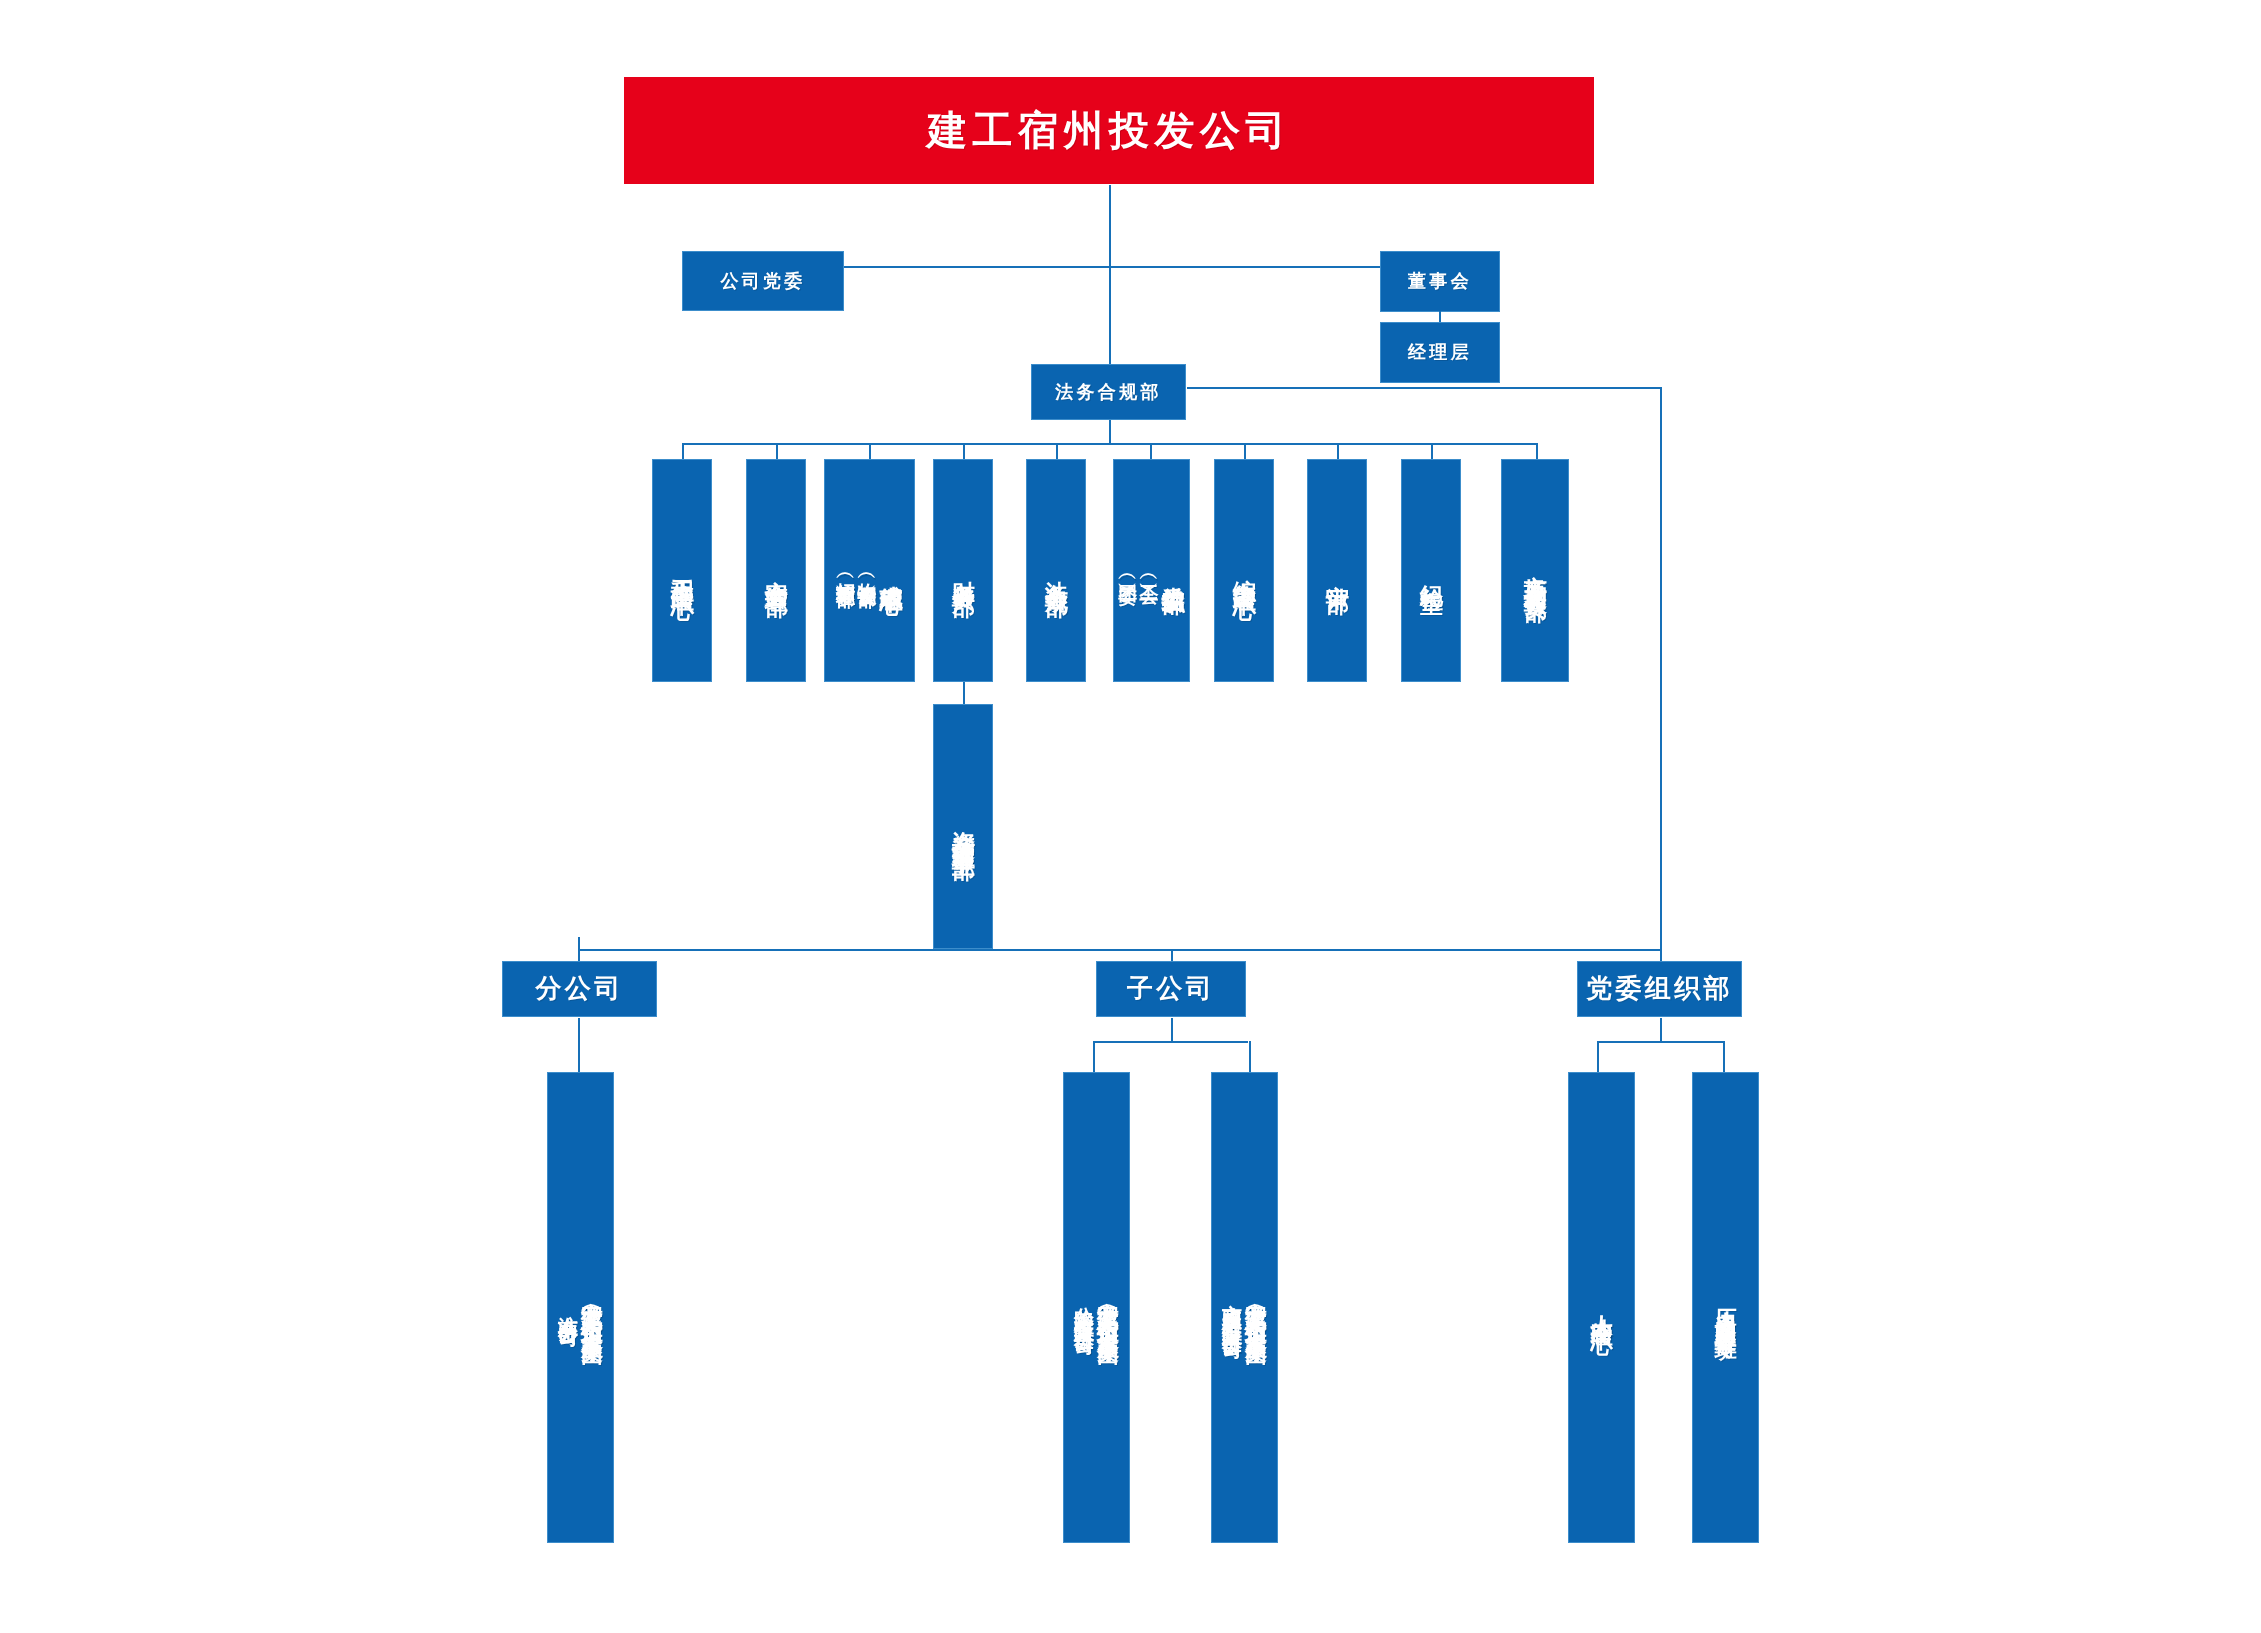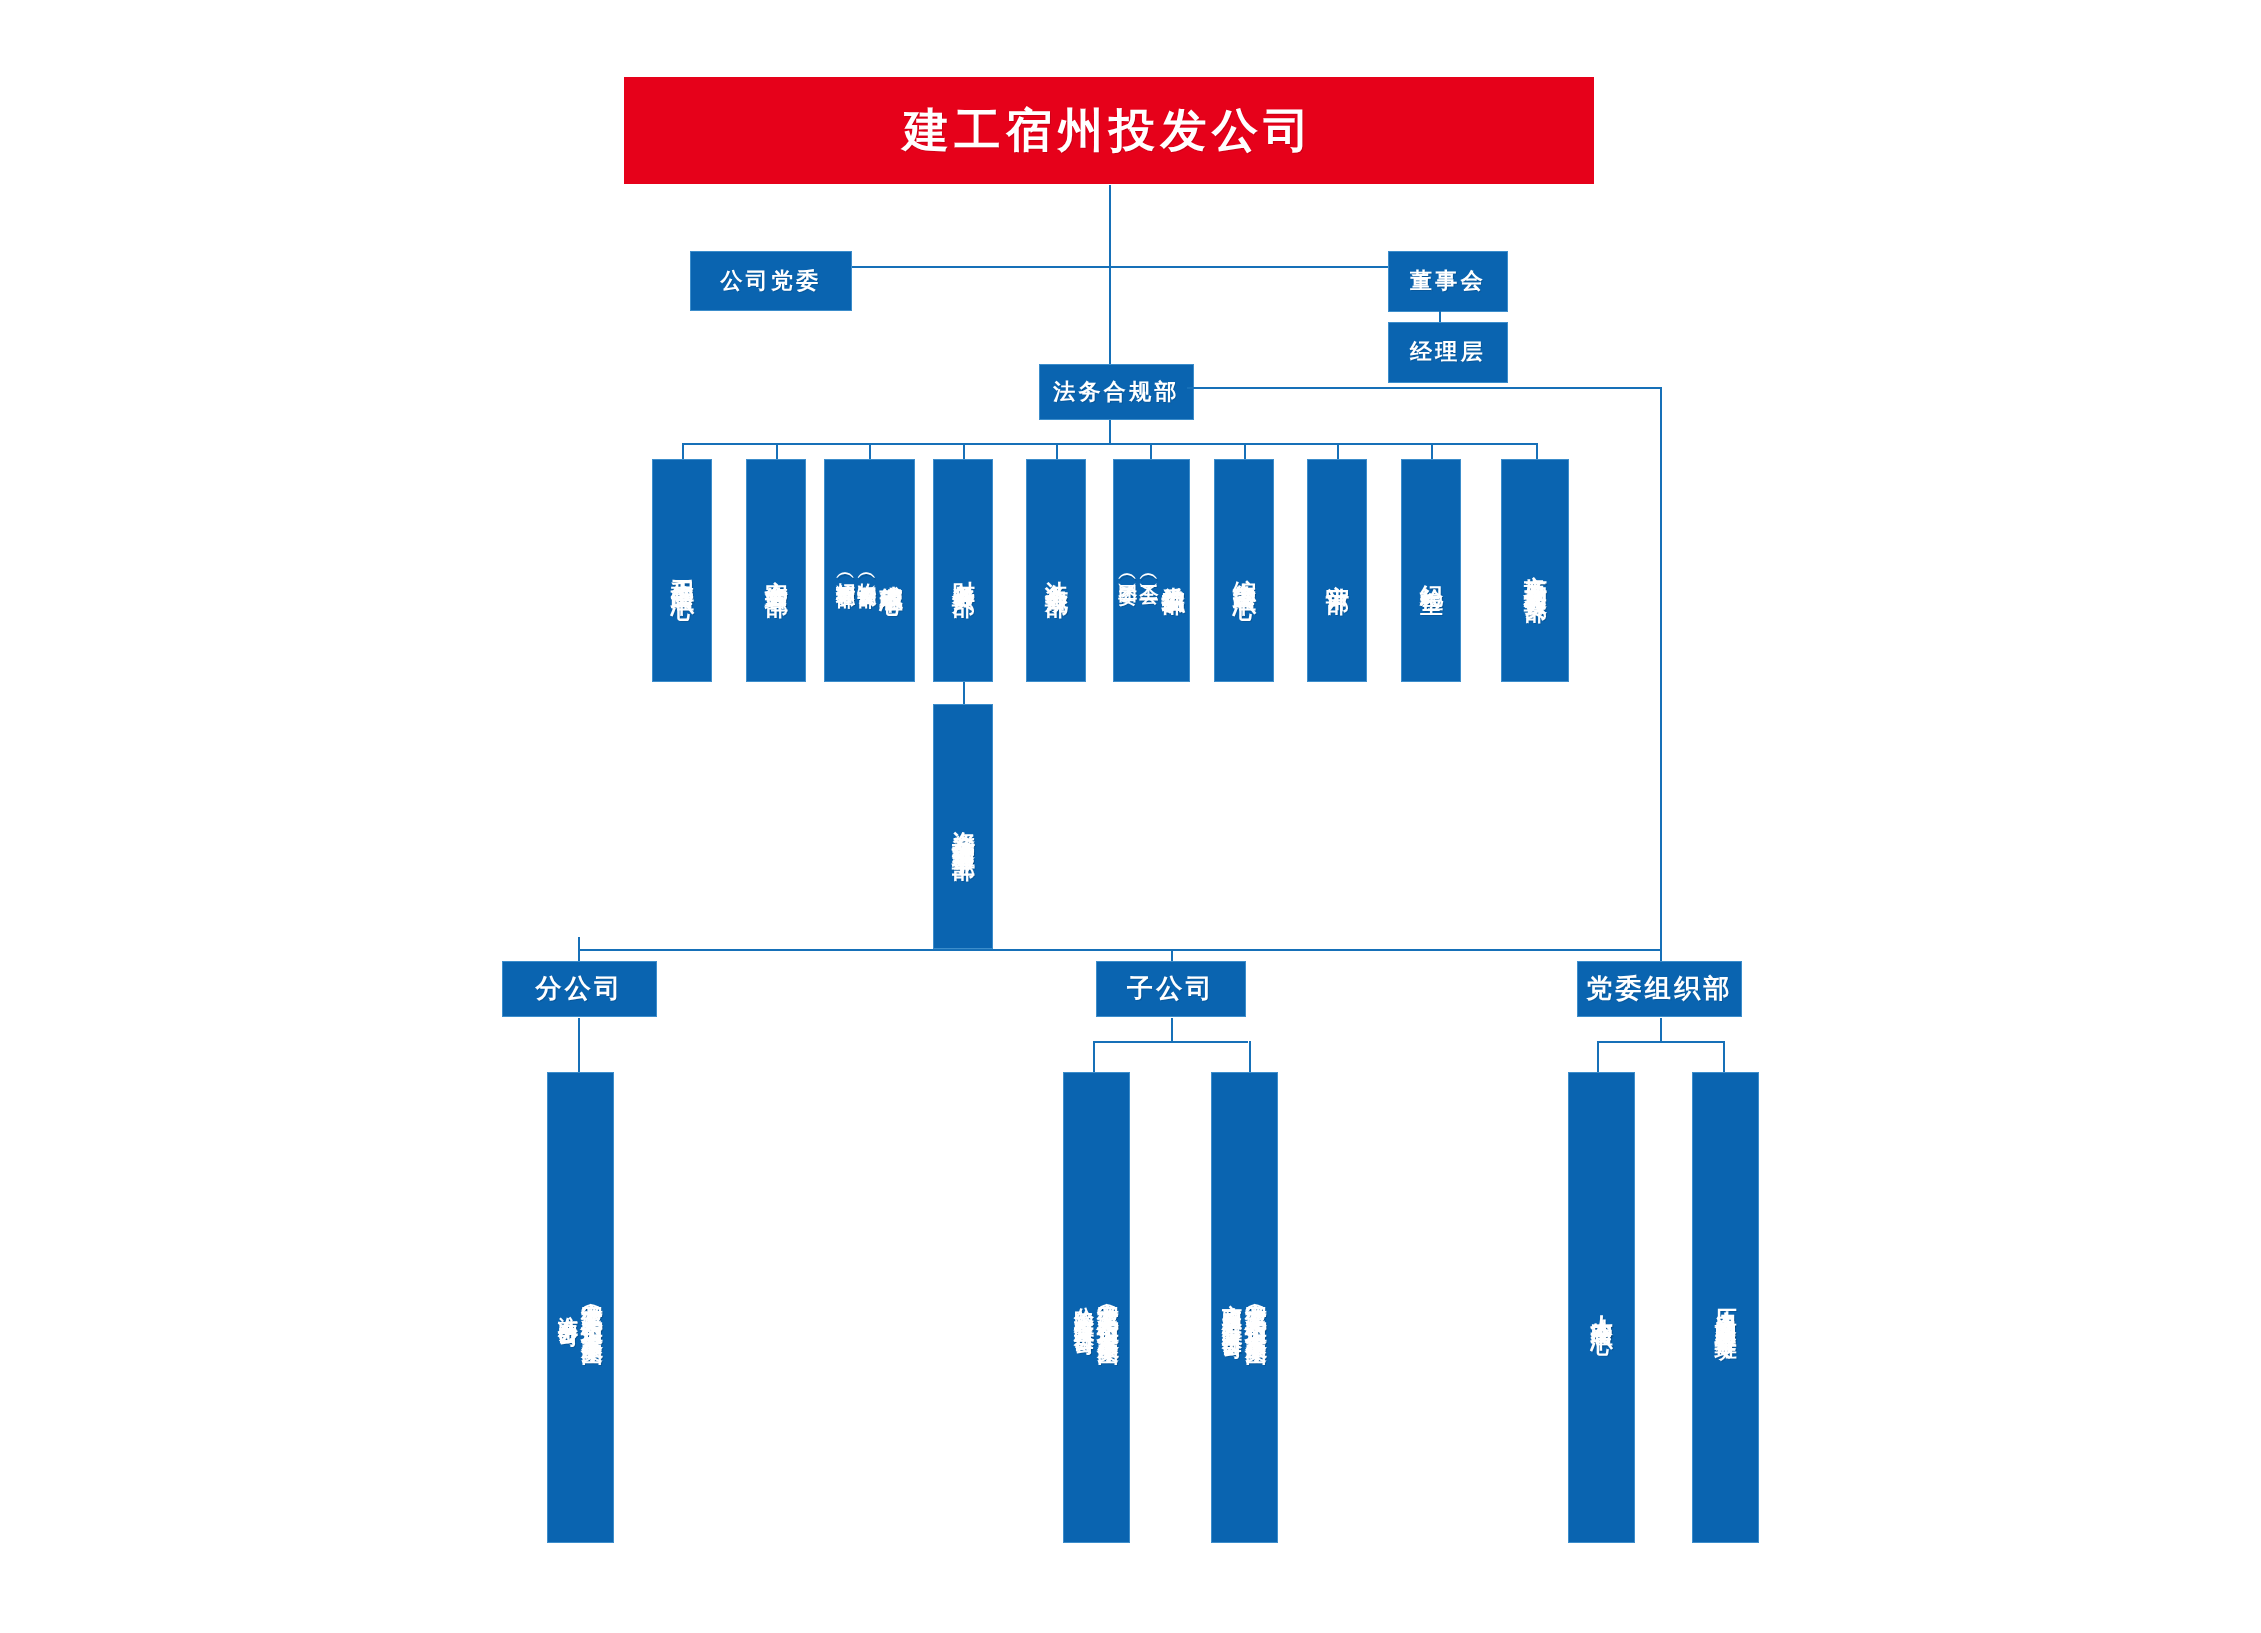--- a/index.html
+++ b/index.html
@@ -42,22 +42,22 @@
     letter-spacing:3.3px;
   }
   .vert.tight{ letter-spacing:1.1px; }
 
   
   .ln{ position:absolute; background:#1670B8; }
   .lnv{ width:1.7px; }
   .lnh{ height:1.7px; }
 
   
-  .t-root    { font-size:46px; letter-spacing:5.5px; }
-  .t-l2      { font-size:22px; letter-spacing:3.3px;margin-left:8px; }
+  .t-root    { font-size:40px; letter-spacing:5.5px; }
+  .t-l2      { font-size:18px; letter-spacing:3.3px; }
   .t-dept    { font-size:23px; }
   .t-group   { font-size:26px; letter-spacing:3.3px; }
   .t-leaf    { font-size:22px; }
   .t-leaf-sm { font-size:20px; }
   .t-sub     { font-size:19px; }
 </style>
 </head>
 <body>
 
 <div id="chart">

